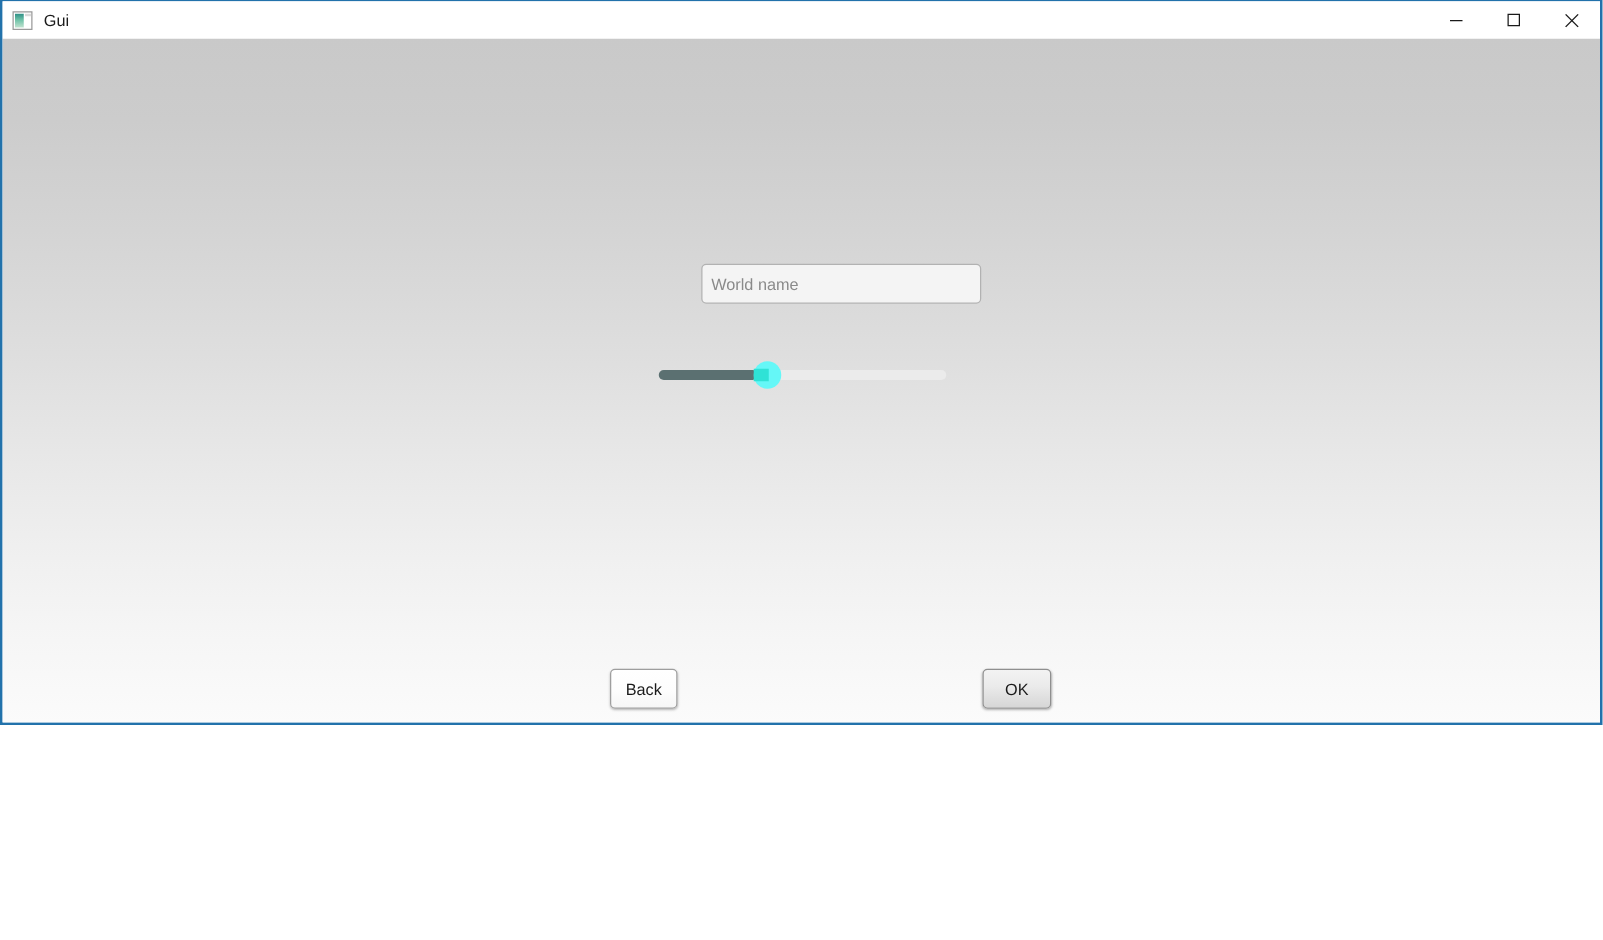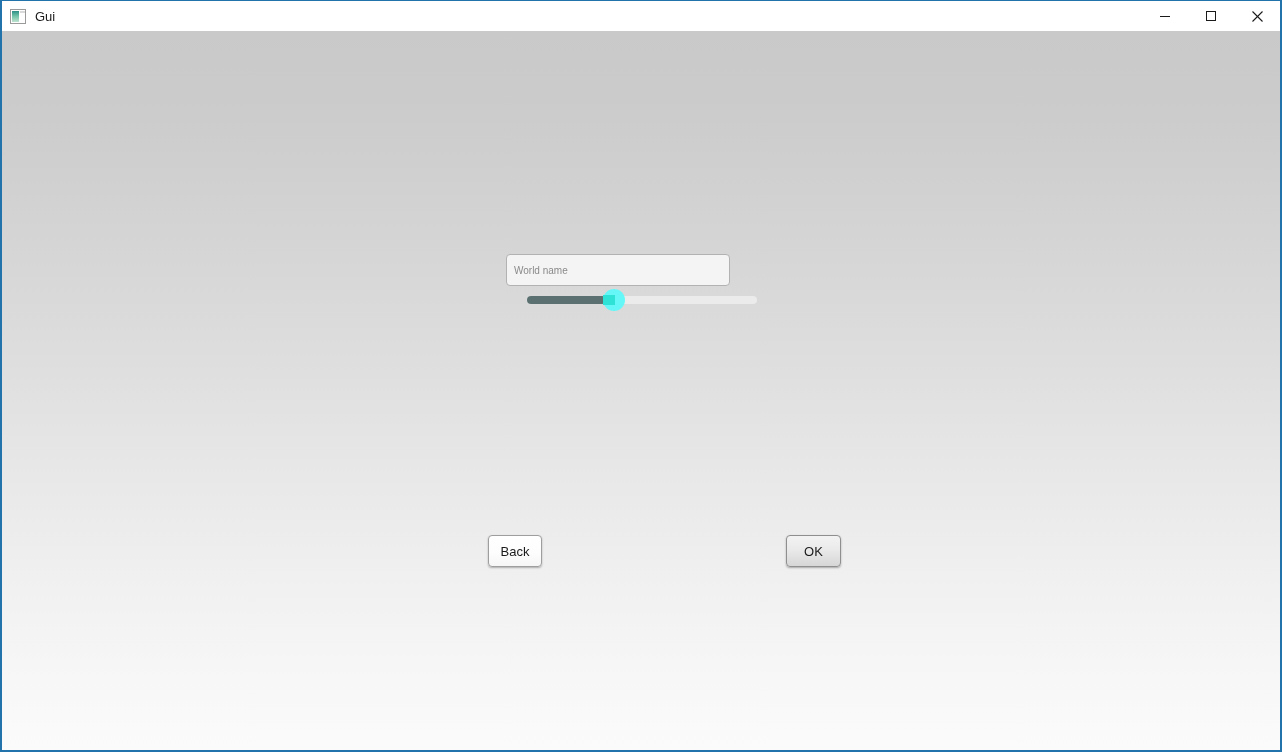--- a/index.html
+++ b/index.html
@@ -12,21 +12,21 @@
     height: 752px;
     font-family: "Liberation Sans", sans-serif;
     overflow: hidden;
   }
 
   
   #window {
     position: absolute;
     left: 0; top: 0;
     width: 1282px;
-    height: 752px;
+    height: 580px;
     box-sizing: border-box;
     border-left: 2px solid #2272ab;
     border-right: 2px solid #2272ab;
     border-bottom: 2px solid #2272ab;
     border-top: 1px solid #2272ab;
     background: #ffffff;
     overflow: hidden;
   }
 
   
@@ -109,34 +109,33 @@
         #dedede 46%,
         #e8e8e8 62%,
         #f0f0f0 76%,
         #f6f6f6 88%,
         #fbfbfb 100%);
   }
 
   
   #world-name-field {
     position: absolute;
-    left: 504px;
+    left: 559px;
     top: 180px;
     width: 224px;
     height: 32px;
     box-sizing: border-box;
     border: 1px solid #b2b2b2;
     border-radius: 4px;
     background: #f4f4f4;
     color: #3a3a3a;
     font-family: "Liberation Sans", sans-serif;
-    font-size: 10px;
+    font-size: 13px;
     padding: 0 7px;
     outline: none;
-    margin-top: 43px;
   }
   #world-name-field::placeholder {
     color: #8a8a8a;
     opacity: 1;
   }
 
   
   #slider {
     position: absolute;
     left: 525px;

